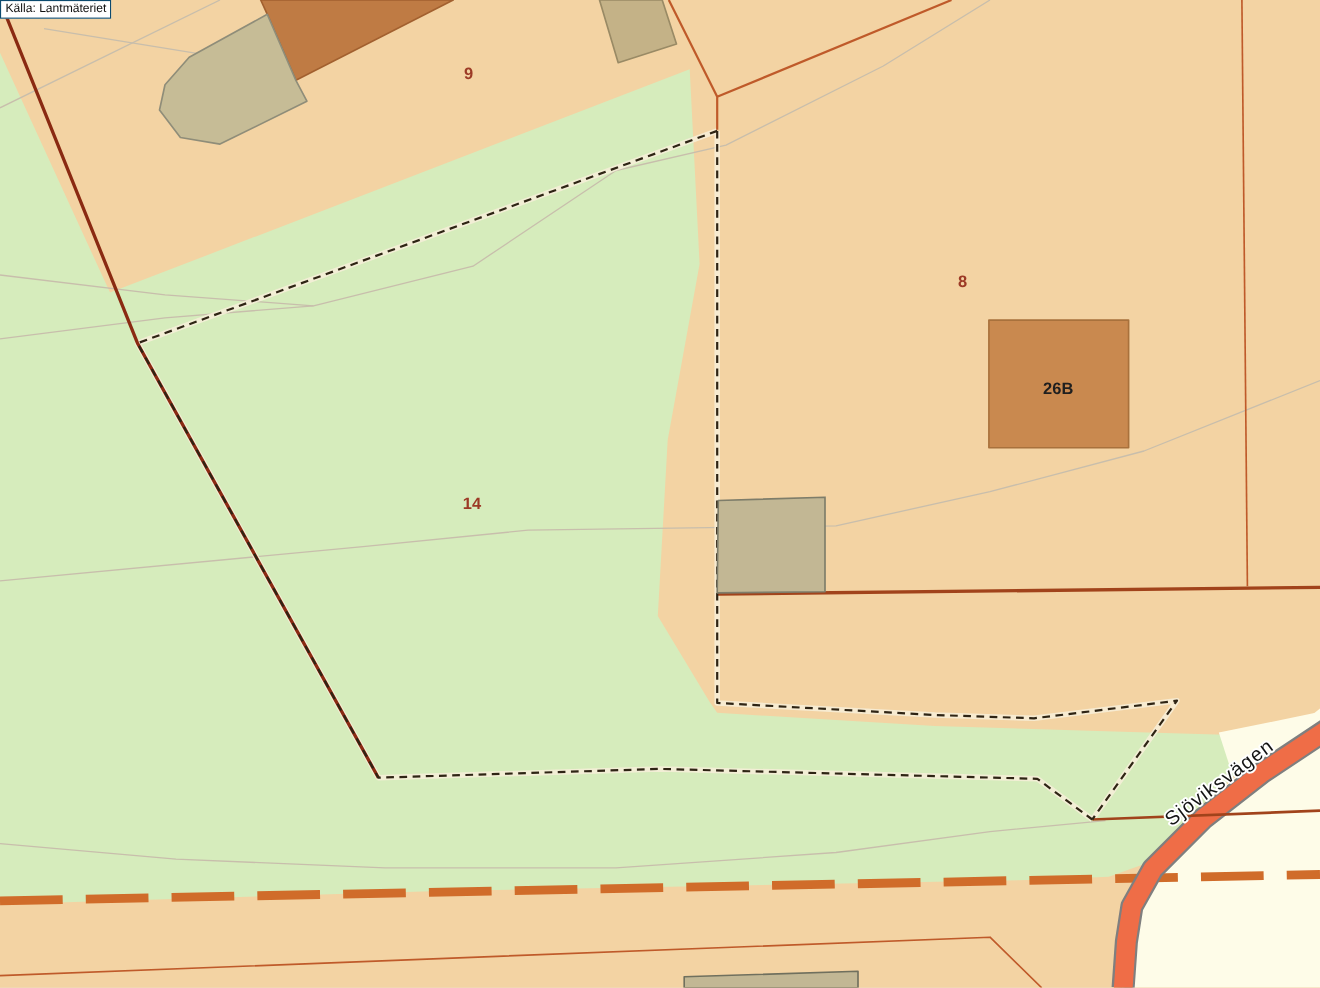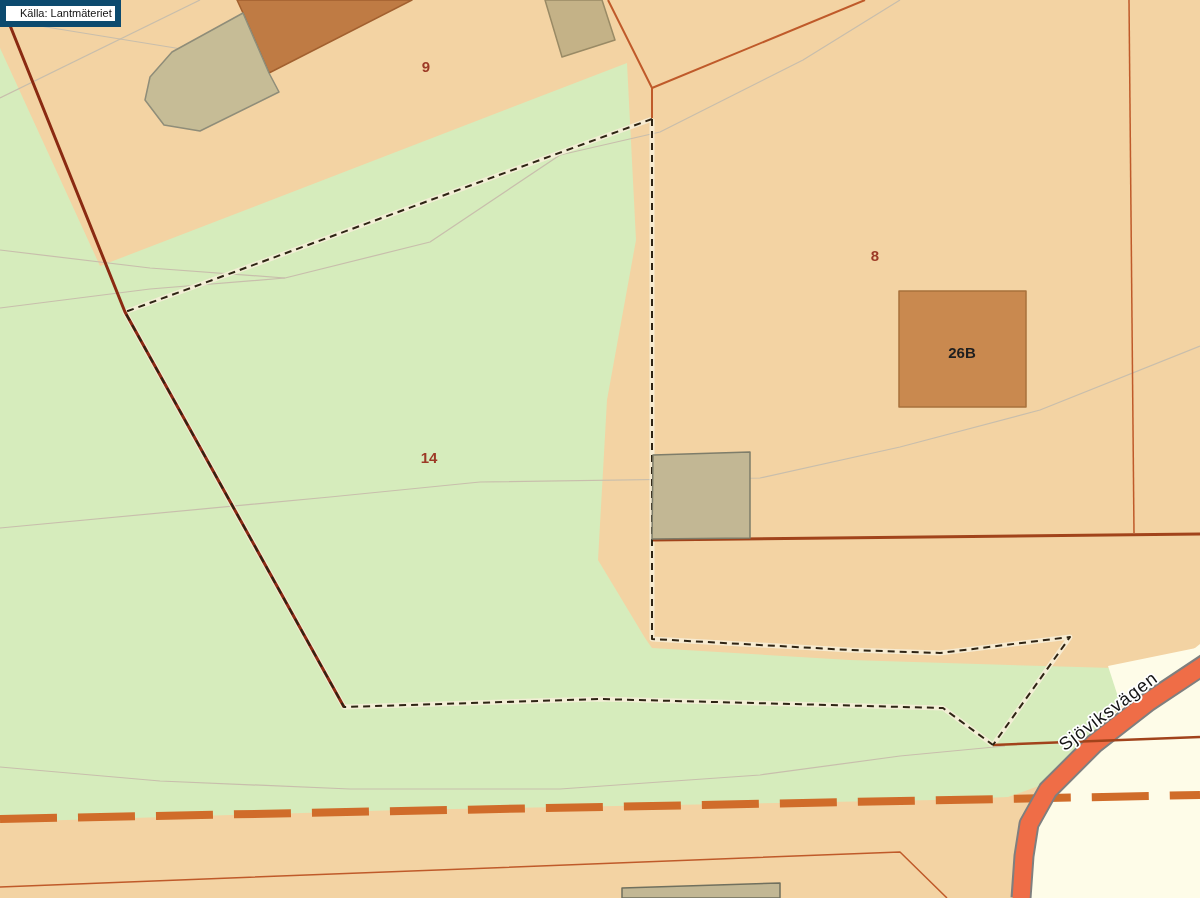--- a/index.html
+++ b/index.html
@@ -1,22 +1,22 @@
 <!DOCTYPE html>
 <html><head>
 <meta charset="utf-8">
 <style>
   html,body{margin:0;padding:0;background:#e8e8e8;font-family:"Liberation Sans",sans-serif;}
   #viewport{position:relative;width:1200px;height:898px;overflow:hidden;background:#f3d3a3;}
   #map-svg{position:absolute;left:0;top:0;display:block;}
   #source-box{
     position:absolute;left:0;top:0;z-index:10;
-    background:#ffffff;border:6px solid #0c4a6e;
+    background:#ffffff;border:1px solid #0c4a6e;
     font-size:11px;line-height:14px;color:#111;
-    padding:0 3px 1px 14px;white-space:nowrap;
+    padding:0 3px 1px 4px;white-space:nowrap;
   }
   text{font-family:"Liberation Sans",sans-serif;}
 </style>
 </head>
 <body>
 
 <div id="viewport">
   <svg id="map-svg" width="1200" height="898" viewBox="0 0 1200 898" xmlns="http://www.w3.org/2000/svg">
       <rect x="0" y="0" width="1200" height="898" fill="#f3d3a3"></rect>
       <polygon points="0,48 100,266 627,63 636,240 607,400 598,560 645,638 652,648 850,660 1043,666 1113,668 1160,680 1125,702 1085,742 1050,782 1008,797 935,800 400,810 0,822" fill="#d6ecbc" stroke="none" stroke-linejoin="round"></polygon>

